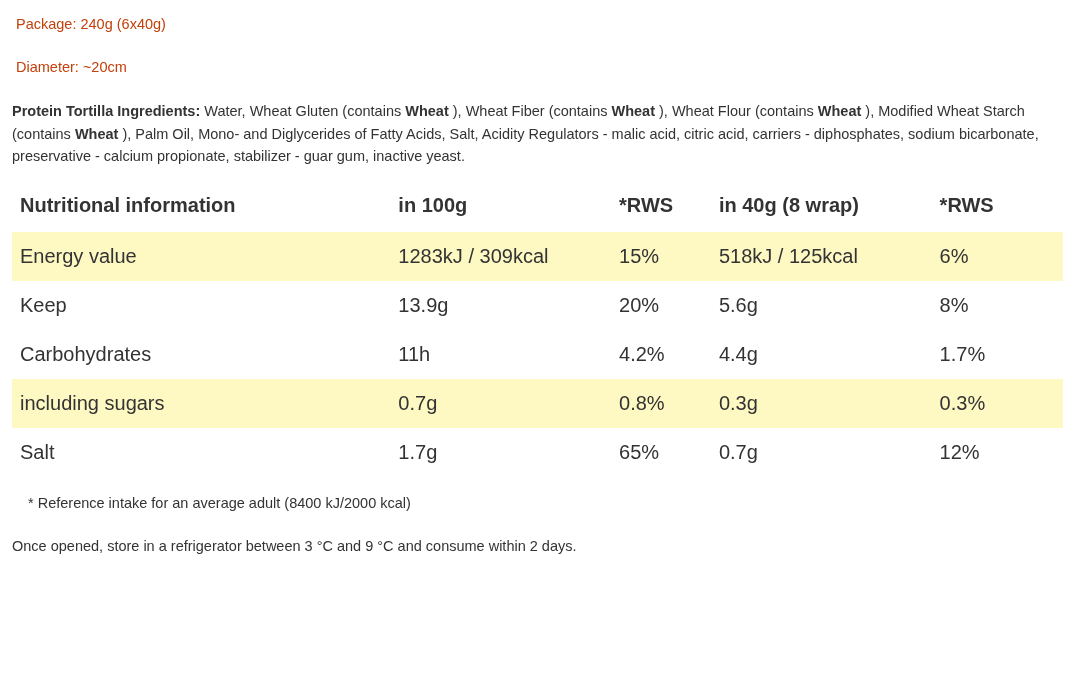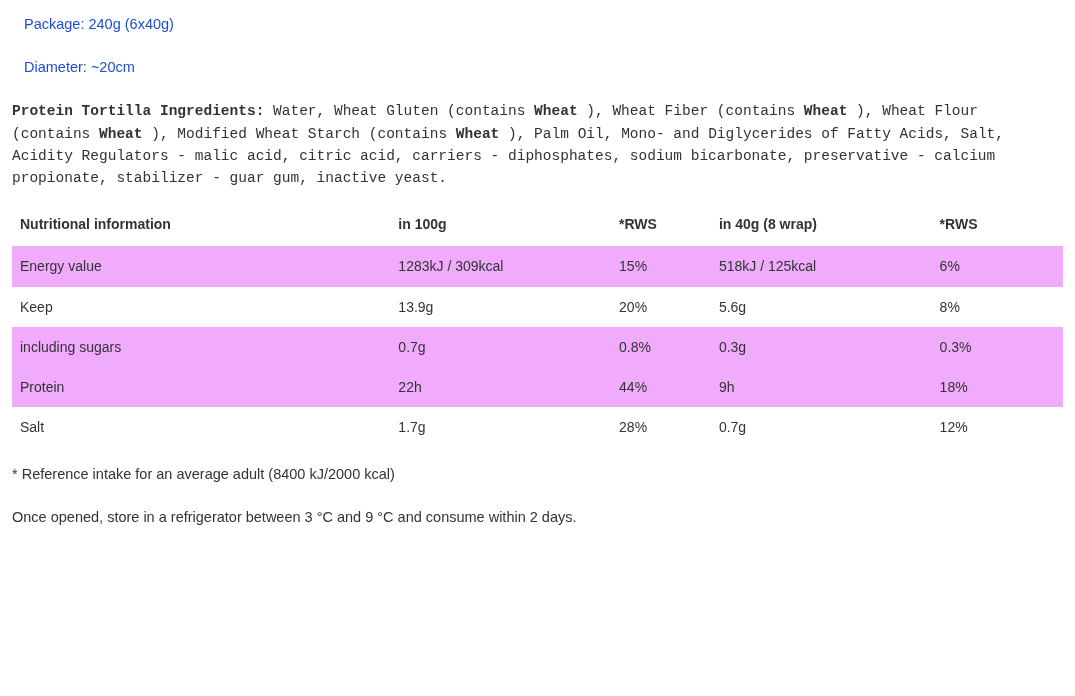--- a/index.html
+++ b/index.html
@@ -13,59 +13,58 @@
     min-height: 696px;
     font-family: "Liberation Sans", sans-serif;
     color: #333333;
     font-size: 14.5px;
     line-height: 1.45;
   }
   .page {
     padding: 14px 12px 10px 12px;
   }
   .line {
-    margin: 0 0 22px 12px;
-    color: #1d4ed8;
+    margin: 0 0 22px 4px;
+    color: #c2410c;
     font-size: 14.5px;
   }
   .ingredients {
     margin: 12px 0 18px 0;
     font-size: 14.5px;
     line-height: 1.55;
     color: #333333;
-    font-family: Liberation Mono, monospace;
   }
   .ingredients b, .bold { font-weight: bold; }
   table.nutri {
     width: 100%;
     border-collapse: collapse;
     margin: 0 0 16px 0;
   }
   table.nutri th, table.nutri td {
     text-align: left;
     font-weight: normal;
-    font-size: 14px;
+    font-size: 20px;
     color: #333333;
     padding: 10px 8px 10px 8px;
   }
   table.nutri thead th {
     font-weight: bold;
     padding-top: 6px;
     padding-bottom: 12px;
   }
   table.nutri tbody tr.alt {
-    background: #f0abfc;
+    background: #fef9c3;
   }
   table.nutri col.c0 { width: 36%; }
   table.nutri col.c1 { width: 21%; }
   table.nutri col.c2 { width: 9.5%; }
   table.nutri col.c3 { width: 21%; }
   table.nutri col.c4 { width: 12.5%; }
   .footnote {
-    margin: 0 0 22px 0;
+    margin: 0 0 22px 16px;
     font-size: 14.5px;
   }
   .para {
     margin: 0 0 22px 0;
     font-size: 14.5px;
     line-height: 1.5;
   }
 </style>
 </head>
 <body>
@@ -105,38 +104,38 @@
         <td>518kJ / 125kcal</td>
         <td>6%</td>
       </tr>
       <tr>
         <td>Keep</td>
         <td>13.9g</td>
         <td>20%</td>
         <td>5.6g</td>
         <td>8%</td>
       </tr>
+      <tr>
+        <td>Carbohydrates</td>
+        <td>11h</td>
+        <td>4.2%</td>
+        <td>4.4g</td>
+        <td>1.7%</td>
+      </tr>
       <tr class="alt">
         <td>including sugars</td>
         <td>0.7g</td>
         <td>0.8%</td>
         <td>0.3g</td>
         <td>0.3%</td>
       </tr>
-      <tr class="alt">
-        <td>Protein</td>
-        <td>22h</td>
-        <td>44%</td>
-        <td>9h</td>
-        <td>18%</td>
-      </tr>
       <tr>
         <td>Salt</td>
         <td>1.7g</td>
-        <td>28%</td>
+        <td>65%</td>
         <td>0.7g</td>
         <td>12%</td>
       </tr>
     </tbody>
   </table>
 
   <div class="footnote">* Reference intake for an average adult (8400 kJ/2000 kcal)</div>
 
 
   <div class="para">Once opened, store in a refrigerator between 3 °C  and 9 °C and consume within 2 days.</div>

